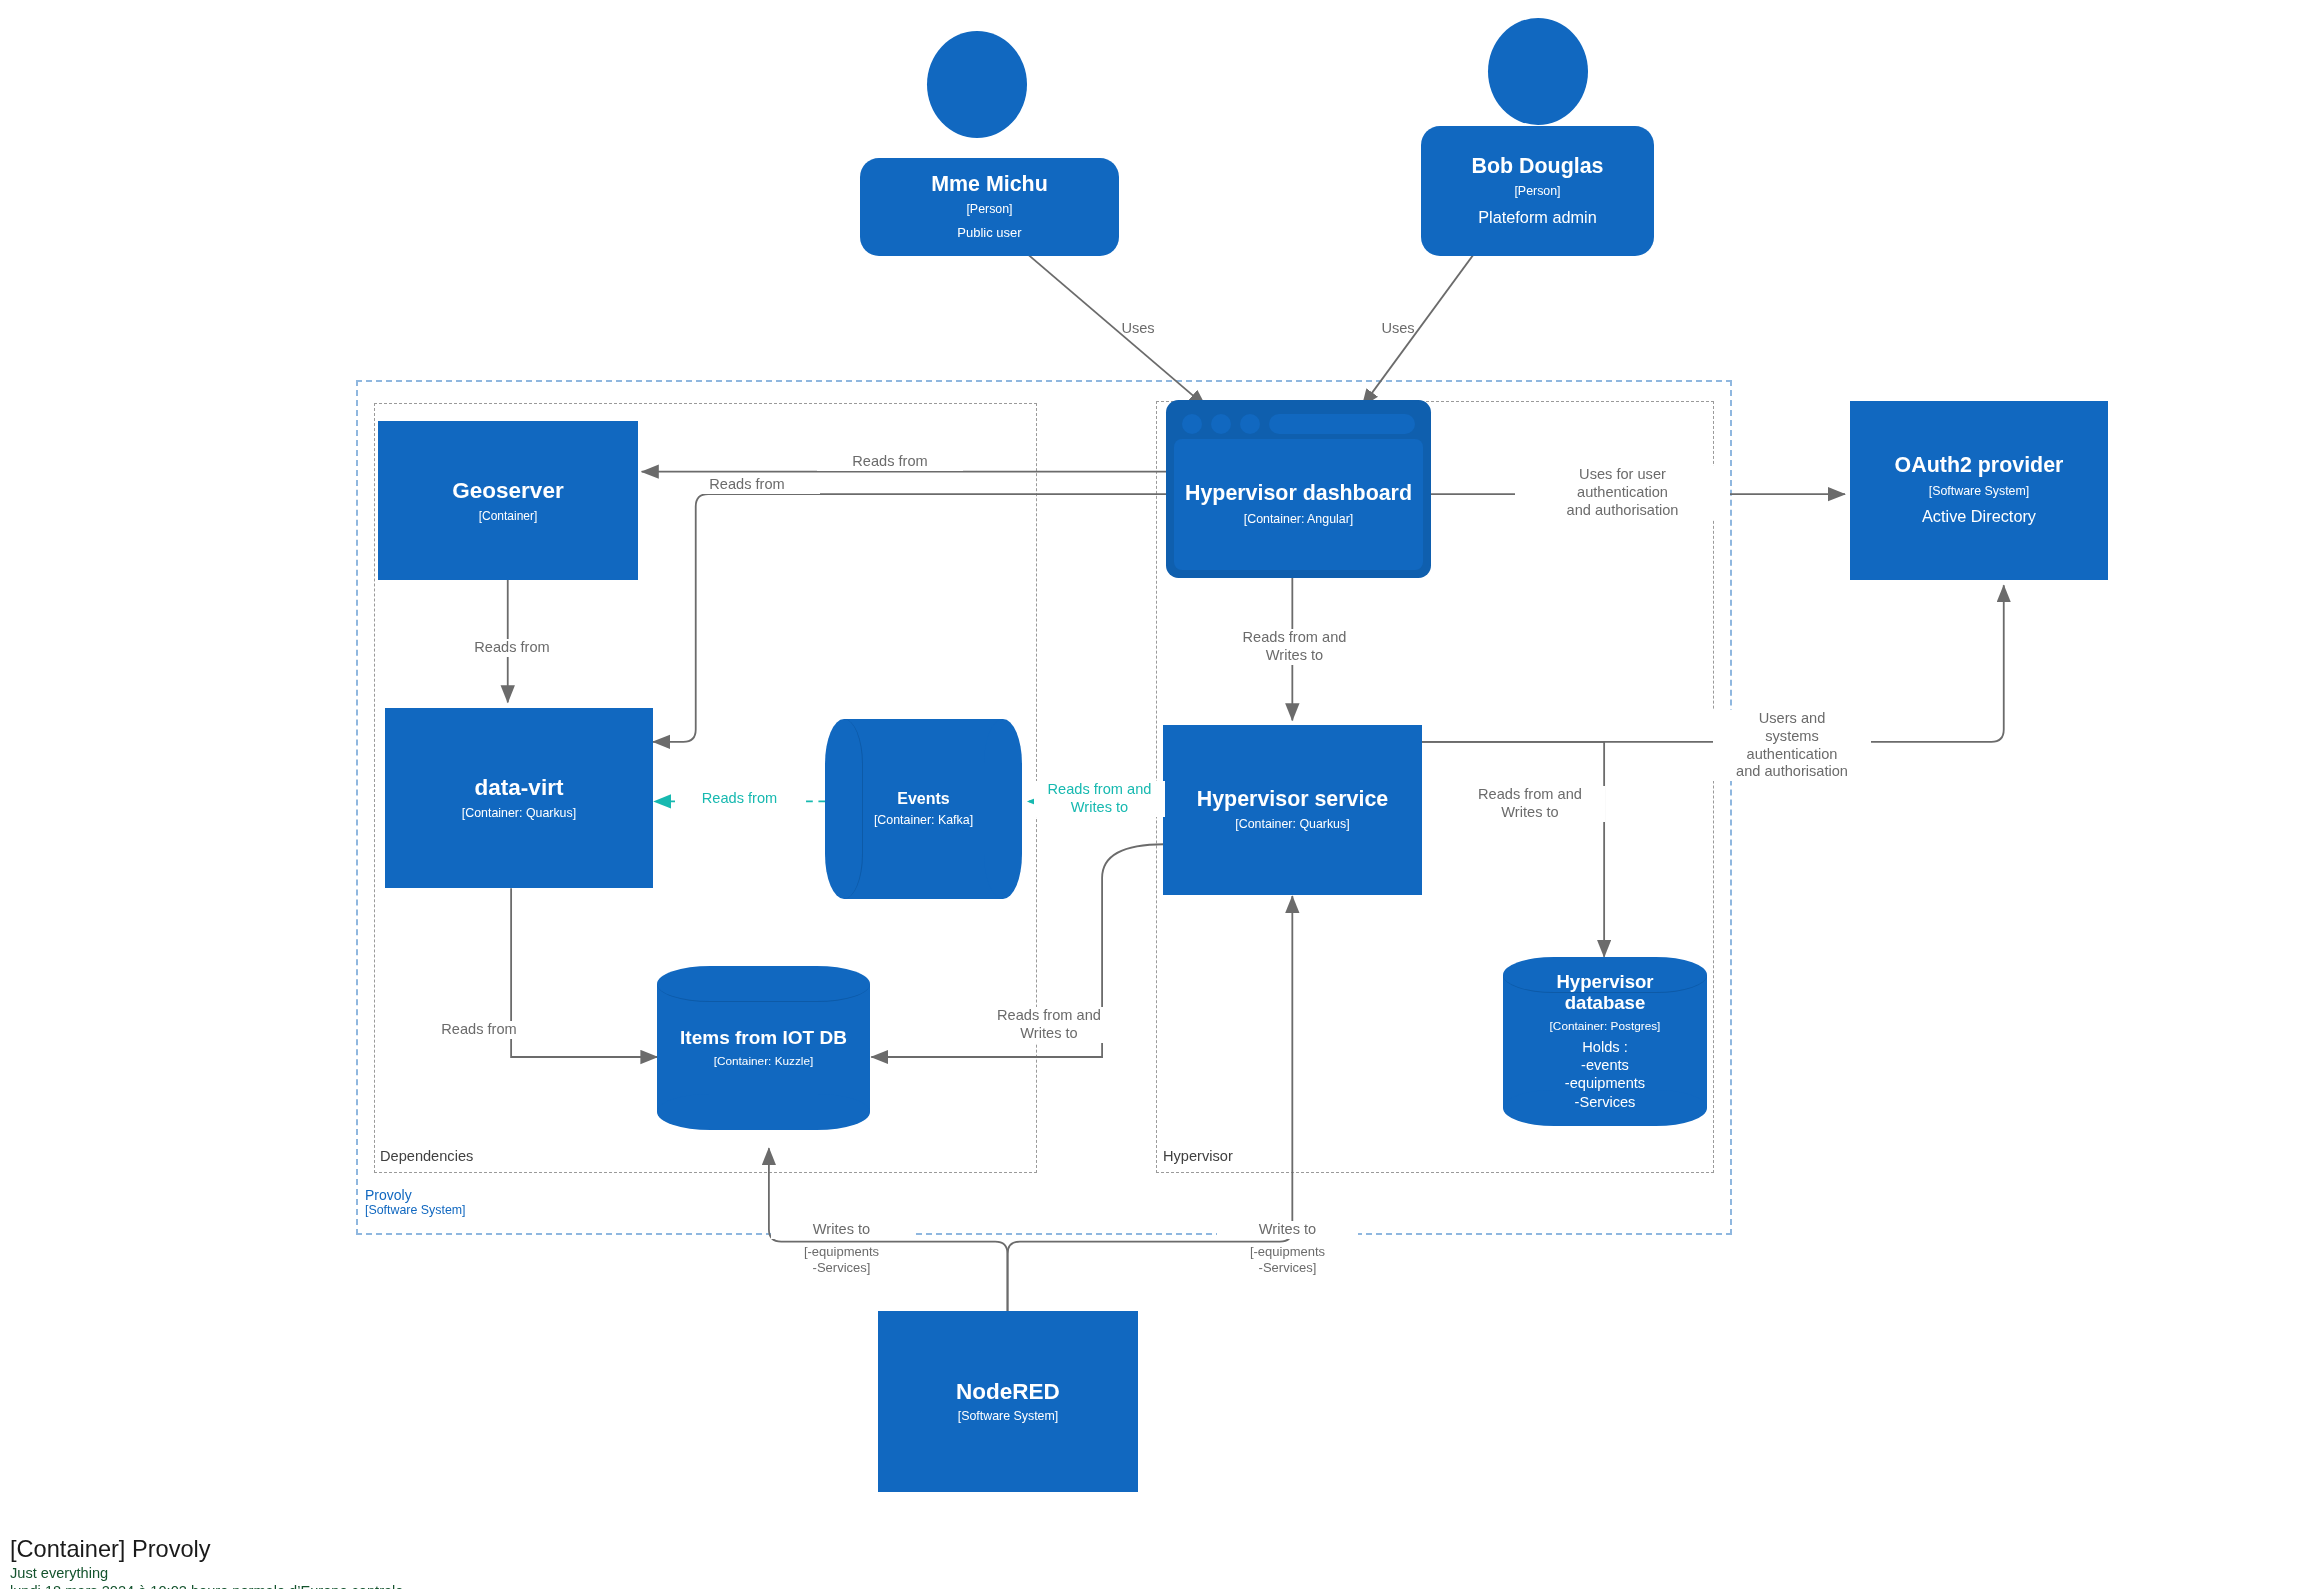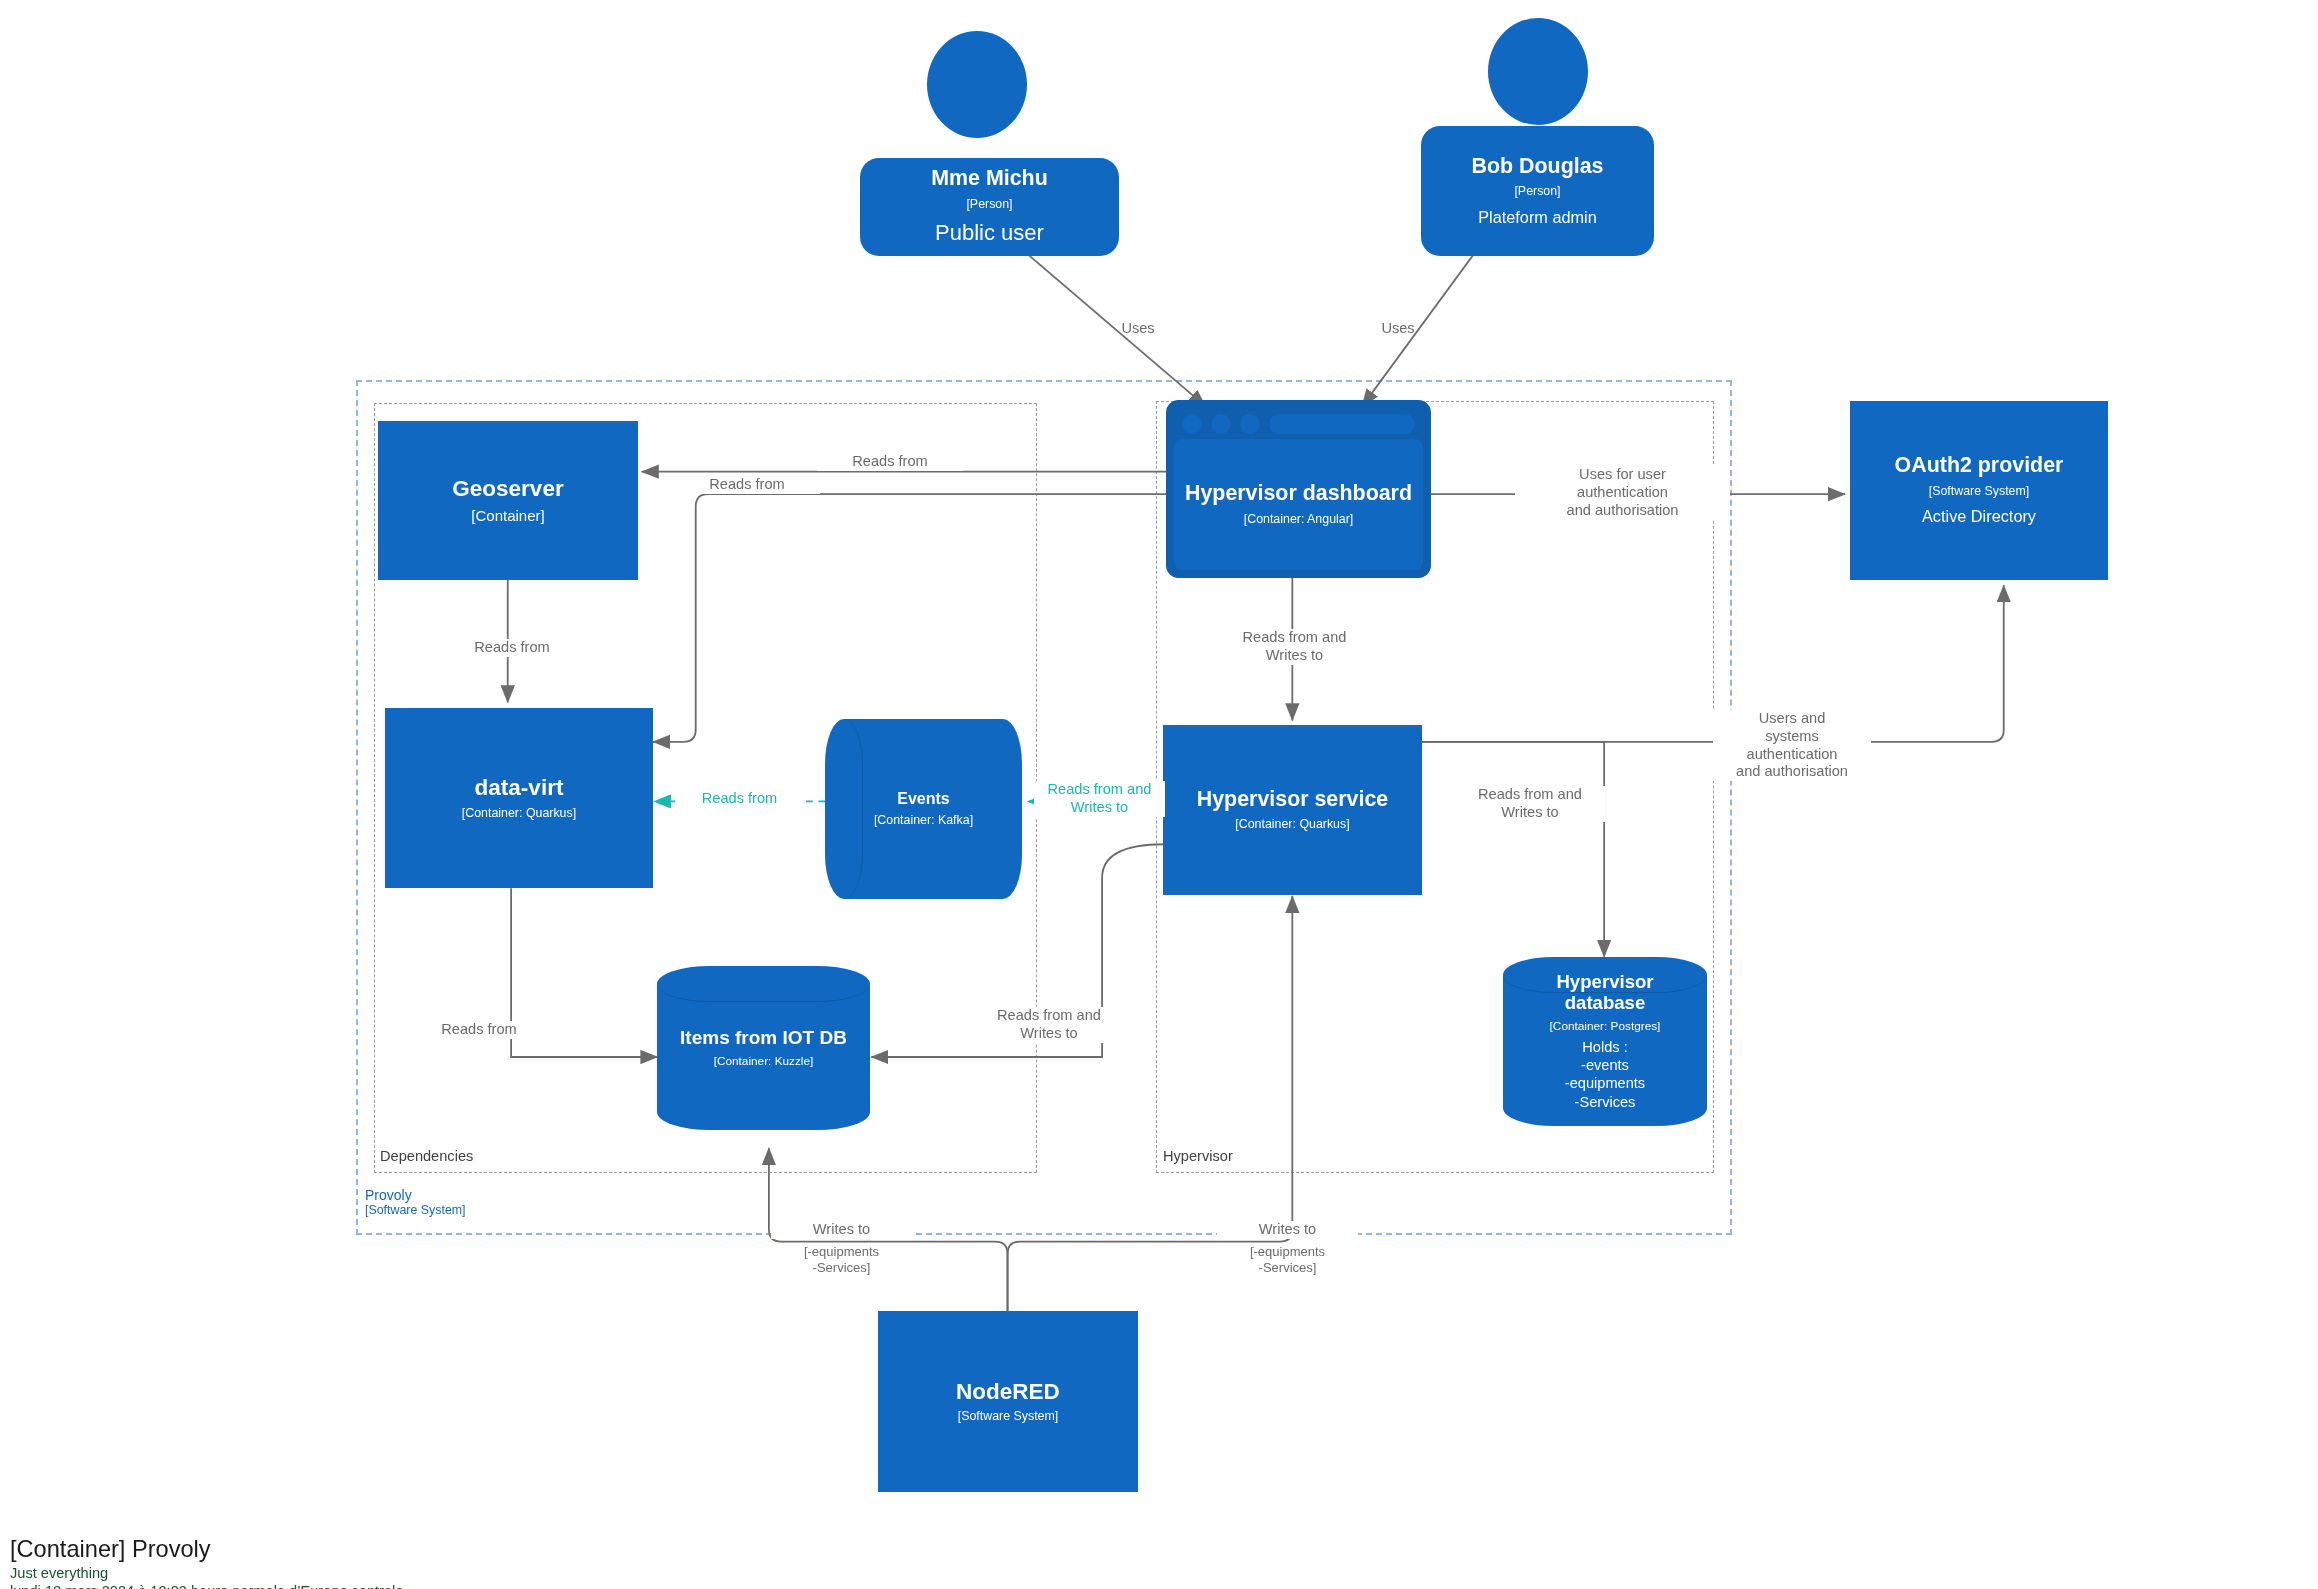--- a/index.html
+++ b/index.html
@@ -189,36 +189,36 @@
 
       <path d="M2060,1424 L1826,1424" marker-end="url(#ah-teal)"></path>
     </g>
   </svg>
 
   <div class="person" style="left:860px; top:31px; width:233px; height:225px;">
     <div class="head" style="width:100px; height:107px;"></div>
     <div class="body" style="top:127px; width:259px; height:98px;">
       <div class="n-title" style="font-size:21.4px;">Mme Michu</div>
       <div class="n-tech" style="font-size:12.4px;">[Person]</div>
-      <div class="n-desc" style="font-size:22px;">Public user</div>
+      <div class="n-desc" style="font-size:13px;">Public user</div>
     </div>
   </div>
 
   <div class="person" style="left:1421px; top:18px; width:233px; height:238px;">
     <div class="head" style="width:100px; height:107px;"></div>
     <div class="body" style="top:108px; width:233px; height:130px;">
       <div class="n-title" style="font-size:21.4px;">Bob Douglas</div>
       <div class="n-tech" style="font-size:12.4px;">[Person]</div>
       <div class="n-desc" style="font-size:16.3px;">Plateform admin</div>
     </div>
   </div>
 
   <div class="boxshape node" style="left:378px; top:421px; width:260px; height:159px;">
     <div class="n-title" style="font-size:22.5px;">Geoserver</div>
-    <div class="n-tech" style="font-size:15px;">[Container]</div>
+    <div class="n-tech" style="font-size:12px;">[Container]</div>
   </div>
 
   <div class="browser" style="left:1166px; top:400px; width:265px; height:178px;">
     <div class="chrome">
       <div class="dot"></div>
       <div class="dot"></div>
       <div class="dot"></div>
       <div class="addr"></div>
     </div>
     <div class="pane">

